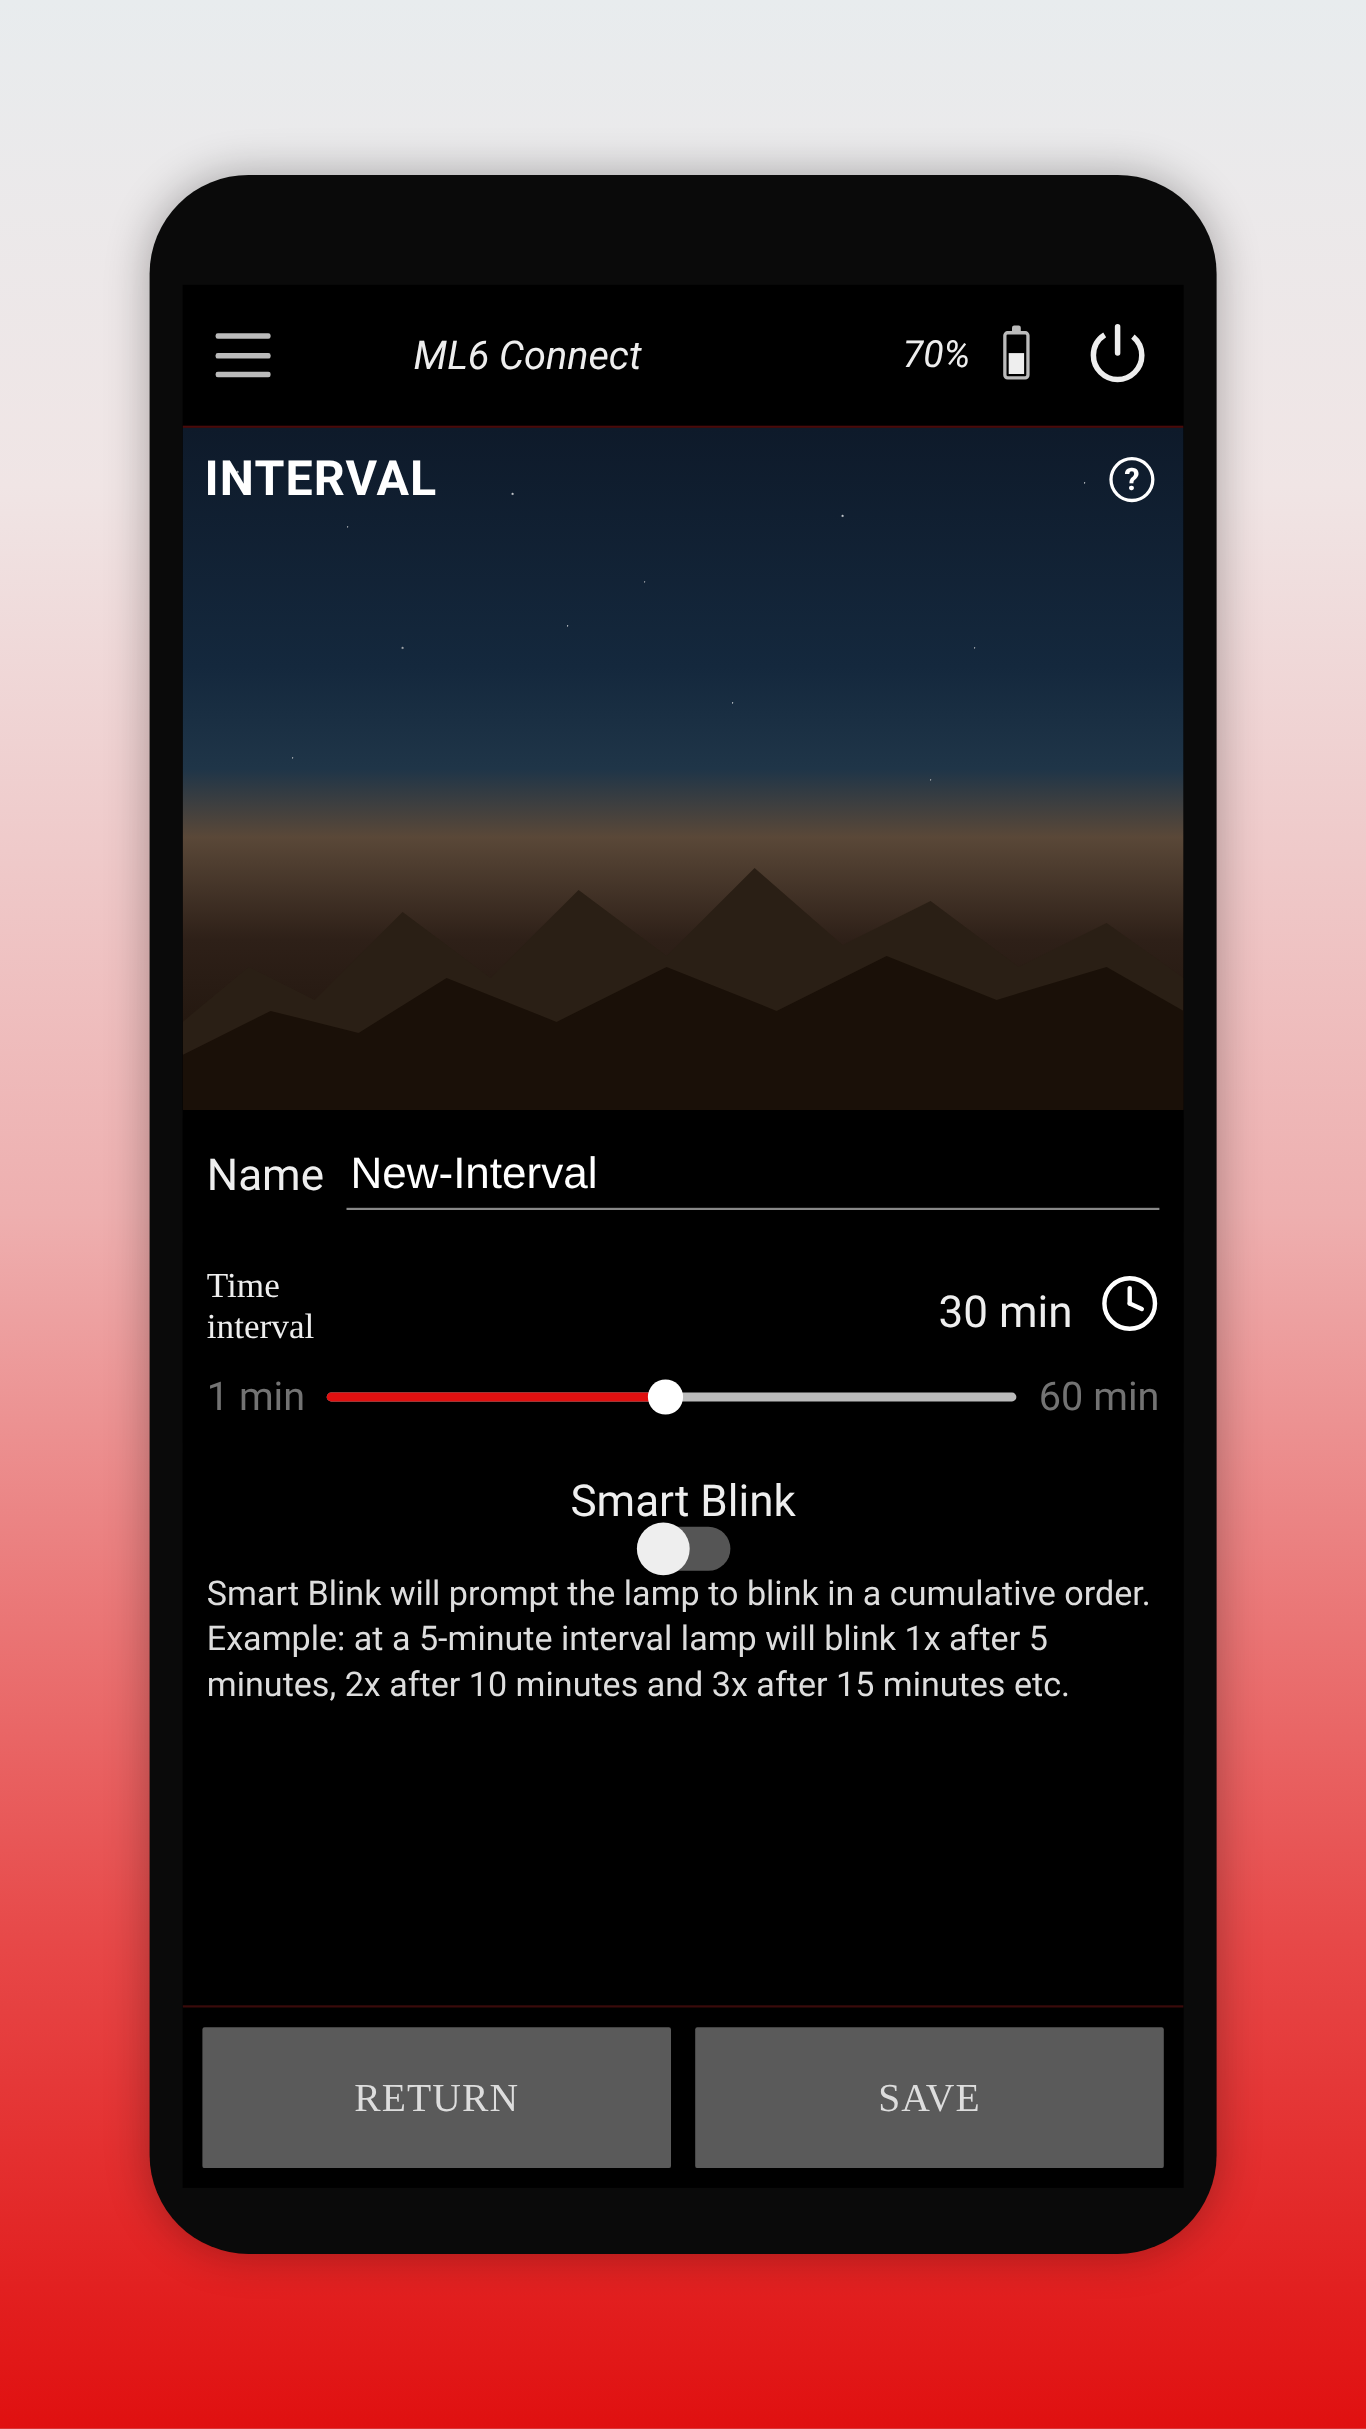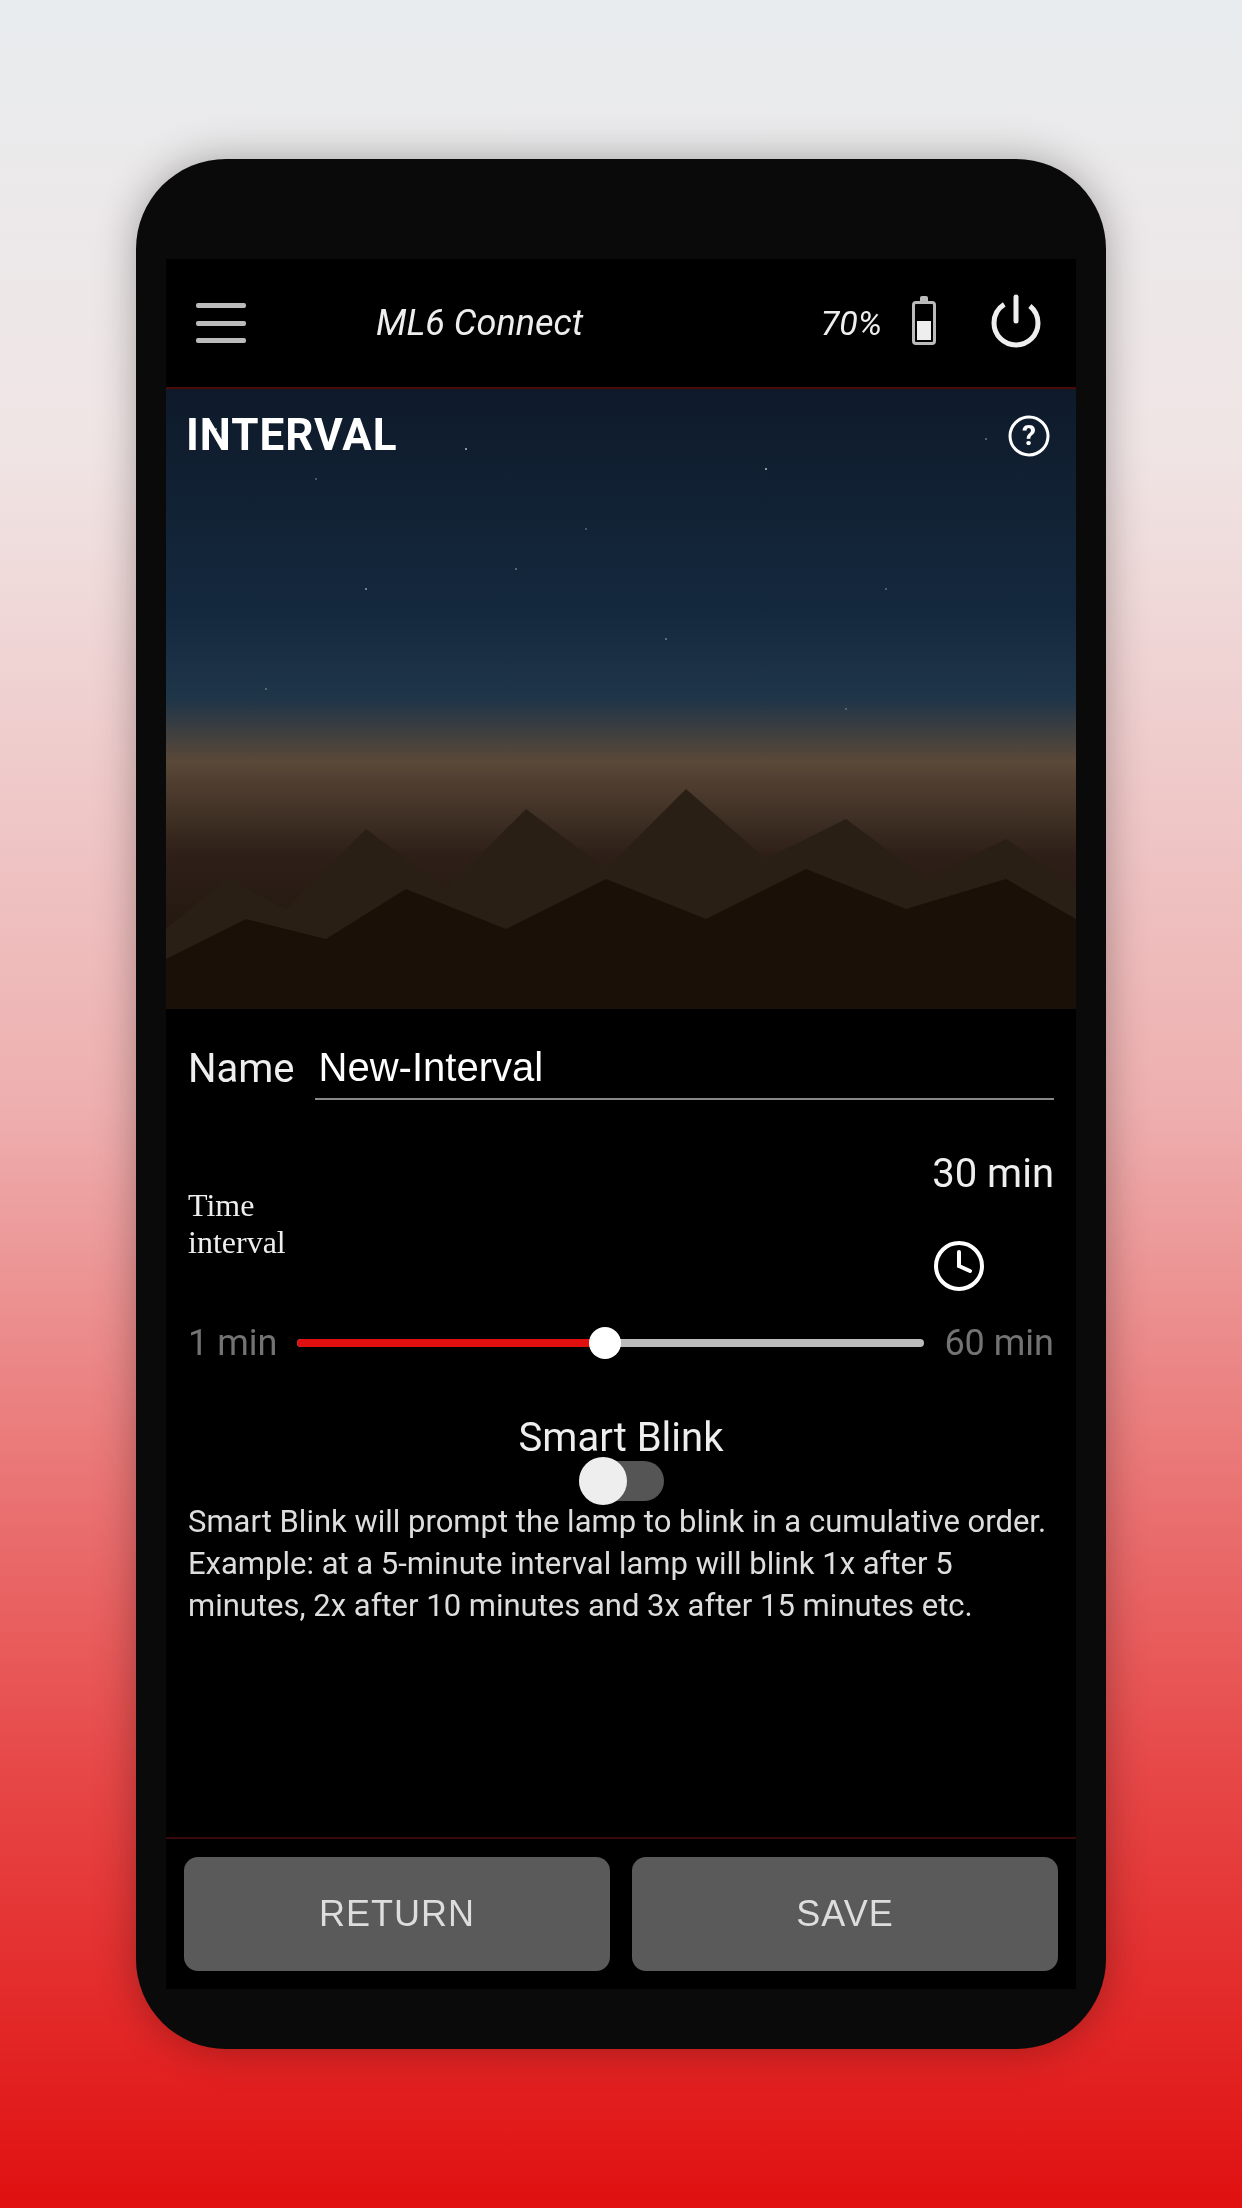--- a/index.html
+++ b/index.html
@@ -162,23 +162,22 @@
     justify-content: space-between;
   }
   .time-label {
     color: #eee;
     font-size: 32px;
     line-height: 1.15;
     font-family: Liberation Serif, serif;
   }
   .time-value-wrap {
     display: flex;
-    align-items: flex-start;
-    gap: 42px;
-    flex-direction: column;
+    align-items: flex-end;
+    gap: 25px;
   }
   .time-value {
     color: #eee;
     font-size: 40px;
   }
   .slider-row {
     display: flex;
     align-items: center;
     gap: 20px;
     margin-top: 25px;
@@ -247,28 +246,29 @@
   }
   .footer {
     margin-top: auto;
     display: flex;
     gap: 22px;
     padding: 18px;
     border-top: 2px solid #3a0a0a;
   }
   .btn {
     flex: 1;
-    height: 114px;
+    height: 128px;
     background: #5a5a5a;
     color: #ddd;
     font-size: 36px;
     letter-spacing: 1px;
     border: none;
-    border-radius: 14px;
-    cursor: pointer;
+    border-radius: 2px;
+    cursor: pointer;
+    font-family: Liberation Serif, serif;
   }
 </style>
 </head>
 <body>
 
 <div class="phone-frame">
   <div class="screen">
 
     <div class="top-bar">
       <div class="menu-icon">

